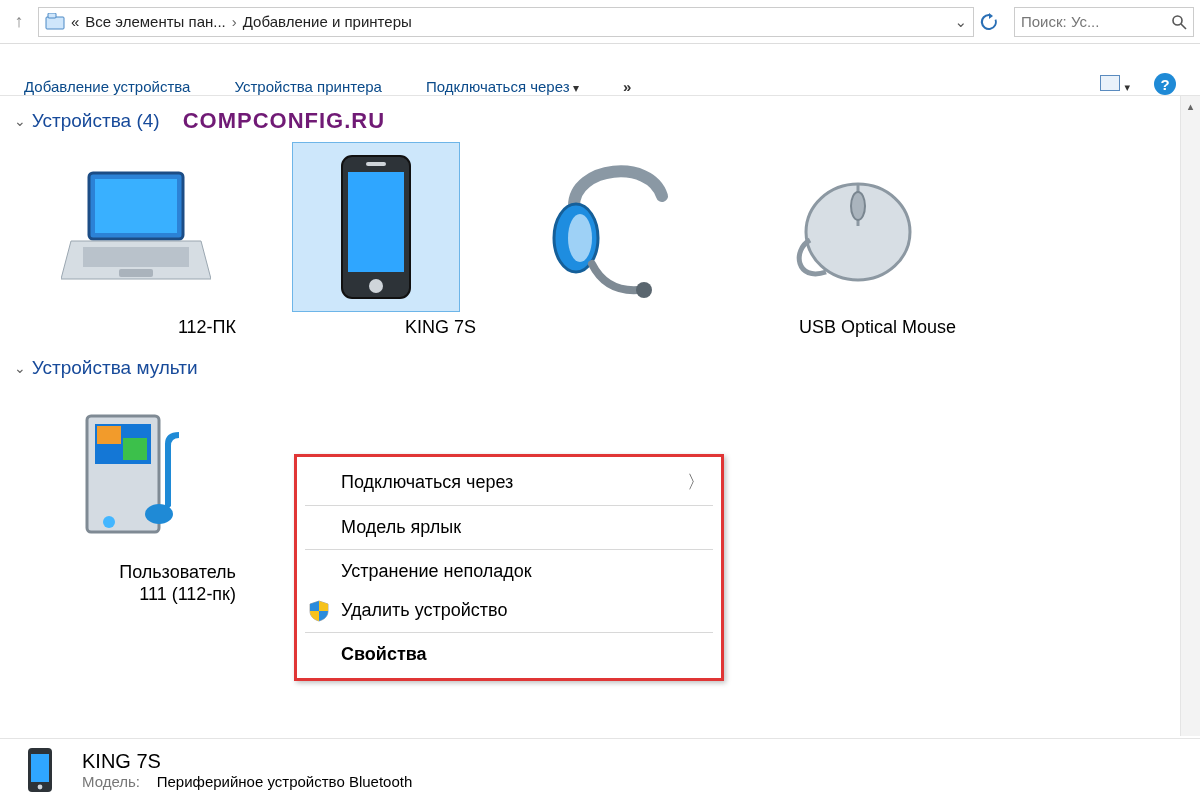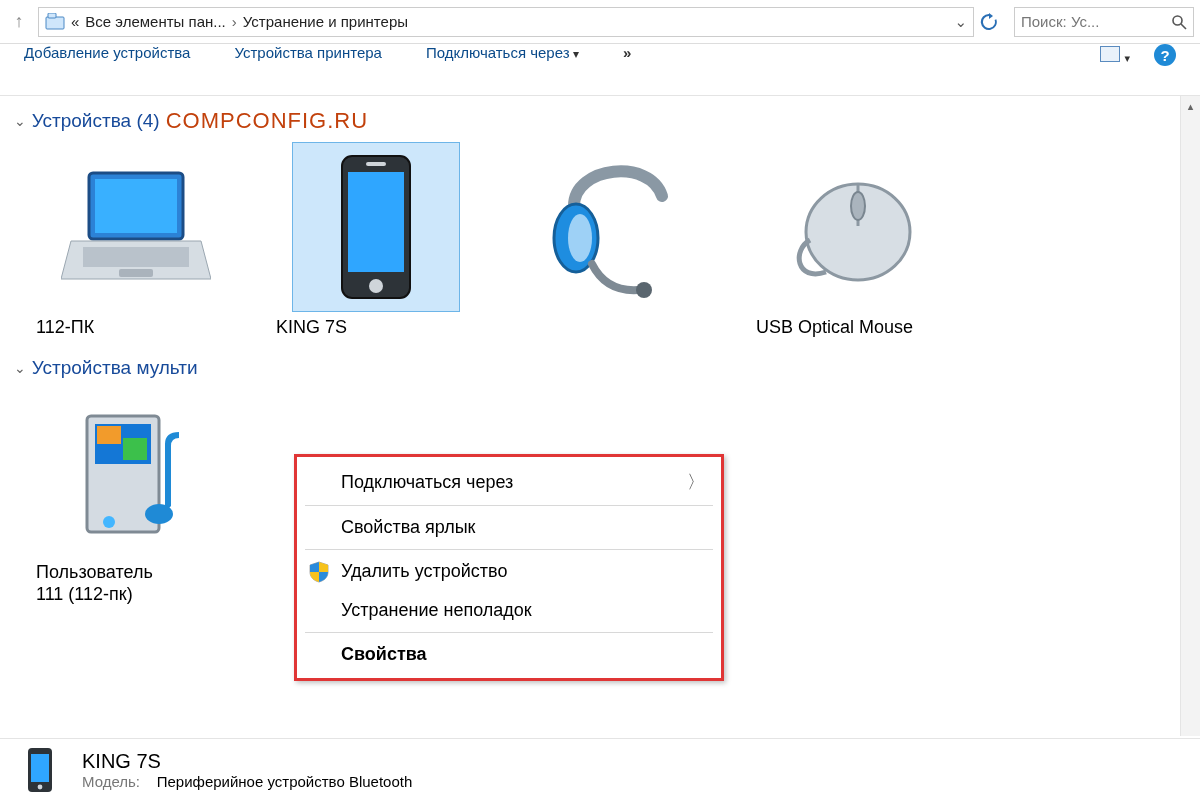--- a/index.html
+++ b/index.html
@@ -52,21 +52,21 @@
     height: 30px;
     display:flex; align-items:center;
     padding: 0 6px;
     color:#777;
     gap:6px;
   }
   .searchbox .mag { margin-left:auto; color:#555; }
   
   .toolbar {
     display: flex;
-    align-items: flex-start;
+    align-items: flex-end;
     height: 52px;
     padding: 0 24px;
     gap: 44px;
     border-bottom: 1px solid #e4e4e4;
     color: #0a4a8a;
   }
   .toolbar .tool { color:#0a4a8a; cursor:default; }
   .toolbar .tool.drop::after { content:" ▾"; color:#333; font-size:12px; }
   .toolbar .more { color:#333; font-weight:bold; }
   .toolbar .right { margin-left:auto; display:flex; gap:24px; align-items:center; }
@@ -92,30 +92,30 @@
     background:#f3f3f3; border-left:1px solid #e4e4e4;
     display:flex; flex-direction:column; align-items:center;
   }
   .scrollbar .arr { font-size:11px; color:#666; padding:4px 0; }
   .group-header {
     display:flex; align-items:center; gap:6px;
     color:#174a9a; font-size:19px; margin: 2px 0 8px 0;
   }
   .group-header .chev { font-size:14px; color:#666; }
   .watermark {
-    color:#c2410c; font-size:22px; letter-spacing:1px;
-    margin-left:0; font-weight:400;
+    color:#701a75; font-size:22px; letter-spacing:1px;
+    margin-left:17px; font-weight:700;
   }
   .devices-row {
     display:flex; gap:40px; padding-left:22px;
     margin-bottom: 18px;
   }
   .device {
     width: 200px;
-    text-align:left;
+    text-align:right;
   }
   .device .iconbox {
     width: 168px; height: 170px;
     display:flex; align-items:center; justify-content:center;
     margin: 0 auto 4px;
   }
   .device.selected .iconbox {
     background:#cde7fb;
     border:1px solid #6db5e8;
   }
@@ -176,21 +176,21 @@
   <div class="addr">
     <span class="folder-ico">
       <svg viewBox="0 0 20 18">
           <rect x="1" y="4" width="18" height="12" rx="1" fill="#cfe6fb" stroke="#4a88c4"></rect>
           <rect x="3" y="0" width="8" height="5" rx="1" fill="#cfe6fb" stroke="#4a88c4"></rect>
         </svg>
     </span>
     <span class="crumb">«</span>
     <span class="crumb">Все элементы пан...</span>
     <span class="sep">›</span>
-    <span class="crumb">Устранение и принтеры</span>
+    <span class="crumb">Добавление и принтеры</span>
     <span class="addr-spacer"></span>
     <span class="addr-drop">⌄</span>
   </div>
   <div class="refresh-btn">
     <svg width="18" height="18" viewBox="0 0 18 18">
         <path d="M9 3a6 6 0 1 0 5.6 3.9l1.7-.7A8 8 0 1 1 9 1v2z" fill="#2a6fb5"></path>
         <path d="M9 0v6l4-3z" fill="#2a6fb5"></path>
       </svg>
   </div>
   <div class="searchbox">
@@ -301,38 +301,38 @@
     </div>
   </div>
 
   <div class="ctxmenu">
     <div class="row">
       <span>Подключаться через</span>
       <span class="arr-right">〉</span>
     </div>
     <hr>
     <div class="row">
-      <span>Свойства ярлык</span>
+      <span>Модель ярлык</span>
     </div>
     <hr>
+    <div class="row">
+      <span>Устранение неполадок</span>
+    </div>
     <div class="row">
       <span class="shield">
         <svg viewBox="0 0 20 22">
             <path d="M10 1 L19 4 V11 C19 17 14 20 10 21 C6 20 1 17 1 11 V4 Z" fill="#fff" stroke="#555" stroke-width="0.5"></path>
             <path d="M10 1 L19 4 V11 H10 Z" fill="#f6c21c"></path>
             <path d="M10 1 L1 4 V11 H10 Z" fill="#2a8bdc"></path>
             <path d="M1 11 H10 V21 C6 20 1 17 1 11 Z" fill="#f6c21c"></path>
             <path d="M19 11 H10 V21 C14 20 19 17 19 11 Z" fill="#2a8bdc"></path>
           </svg>
       </span>
       <span>Удалить устройство</span>
     </div>
-    <div class="row">
-      <span>Устранение неполадок</span>
-    </div>
     <hr>
     <div class="row bold">
       <span>Свойства</span>
     </div>
   </div>
 
   <div class="scrollbar">
     <div class="arr">▴</div>
     <div style="flex:1"></div>
   </div>

